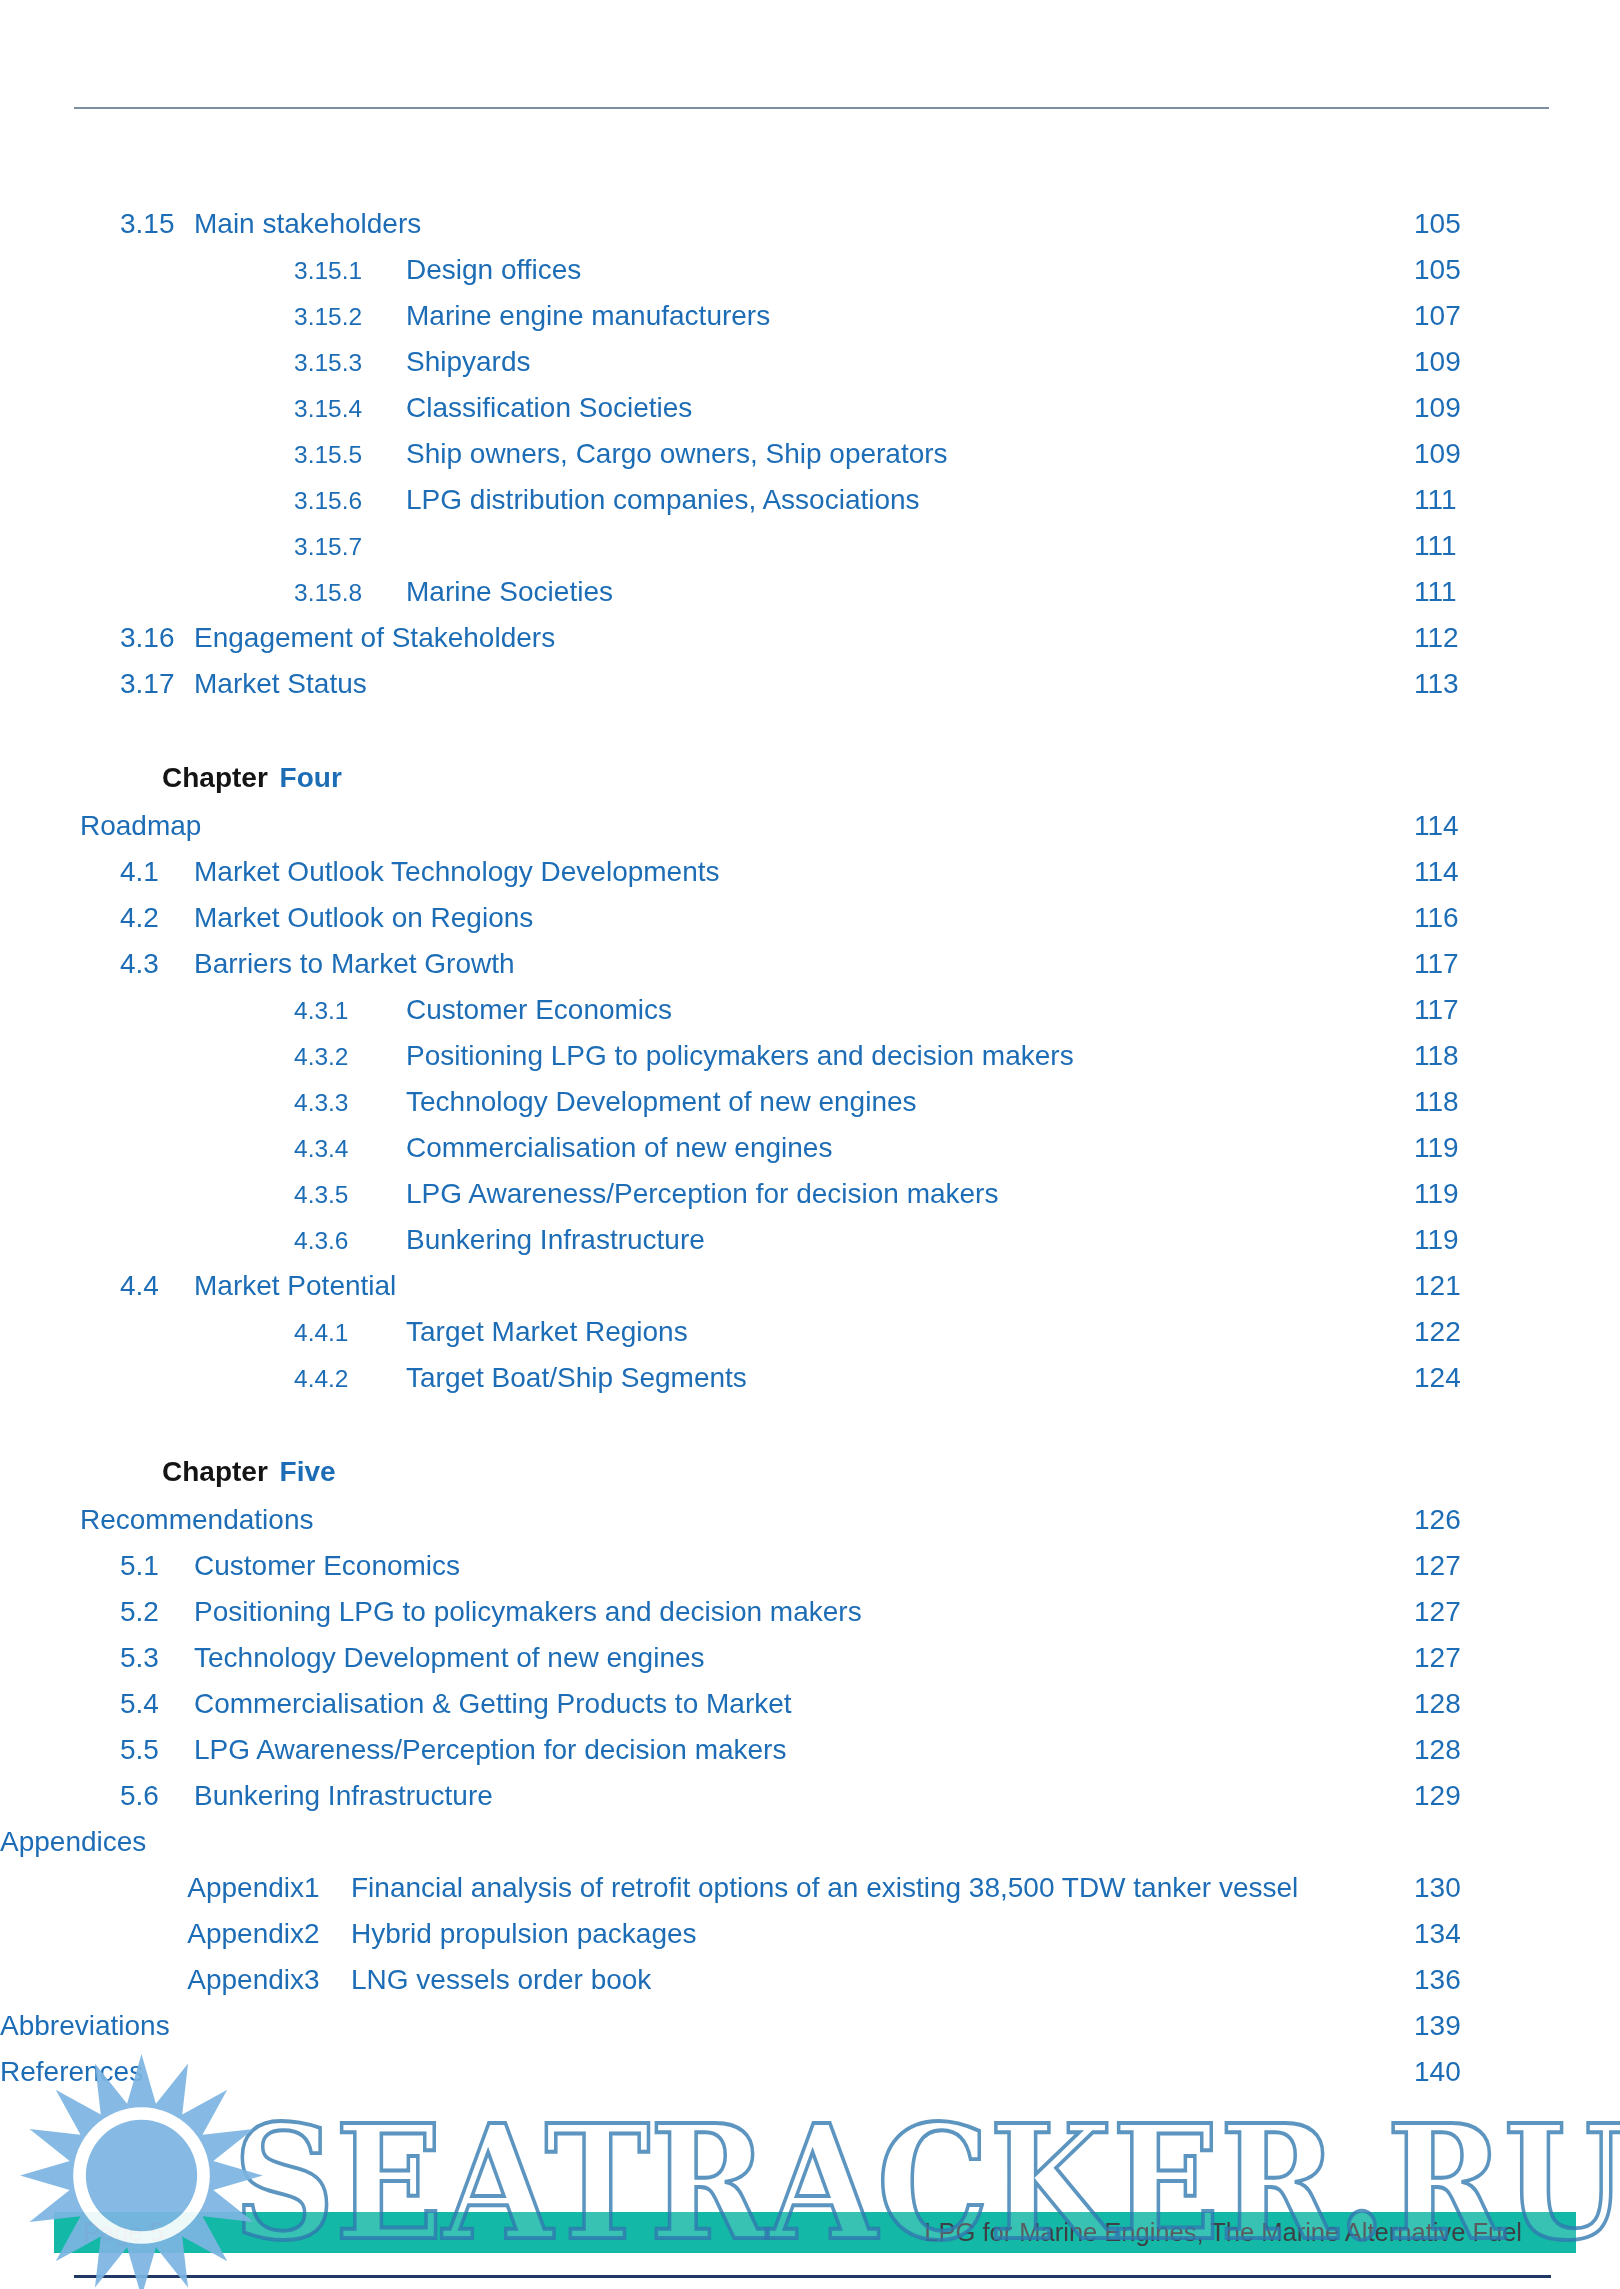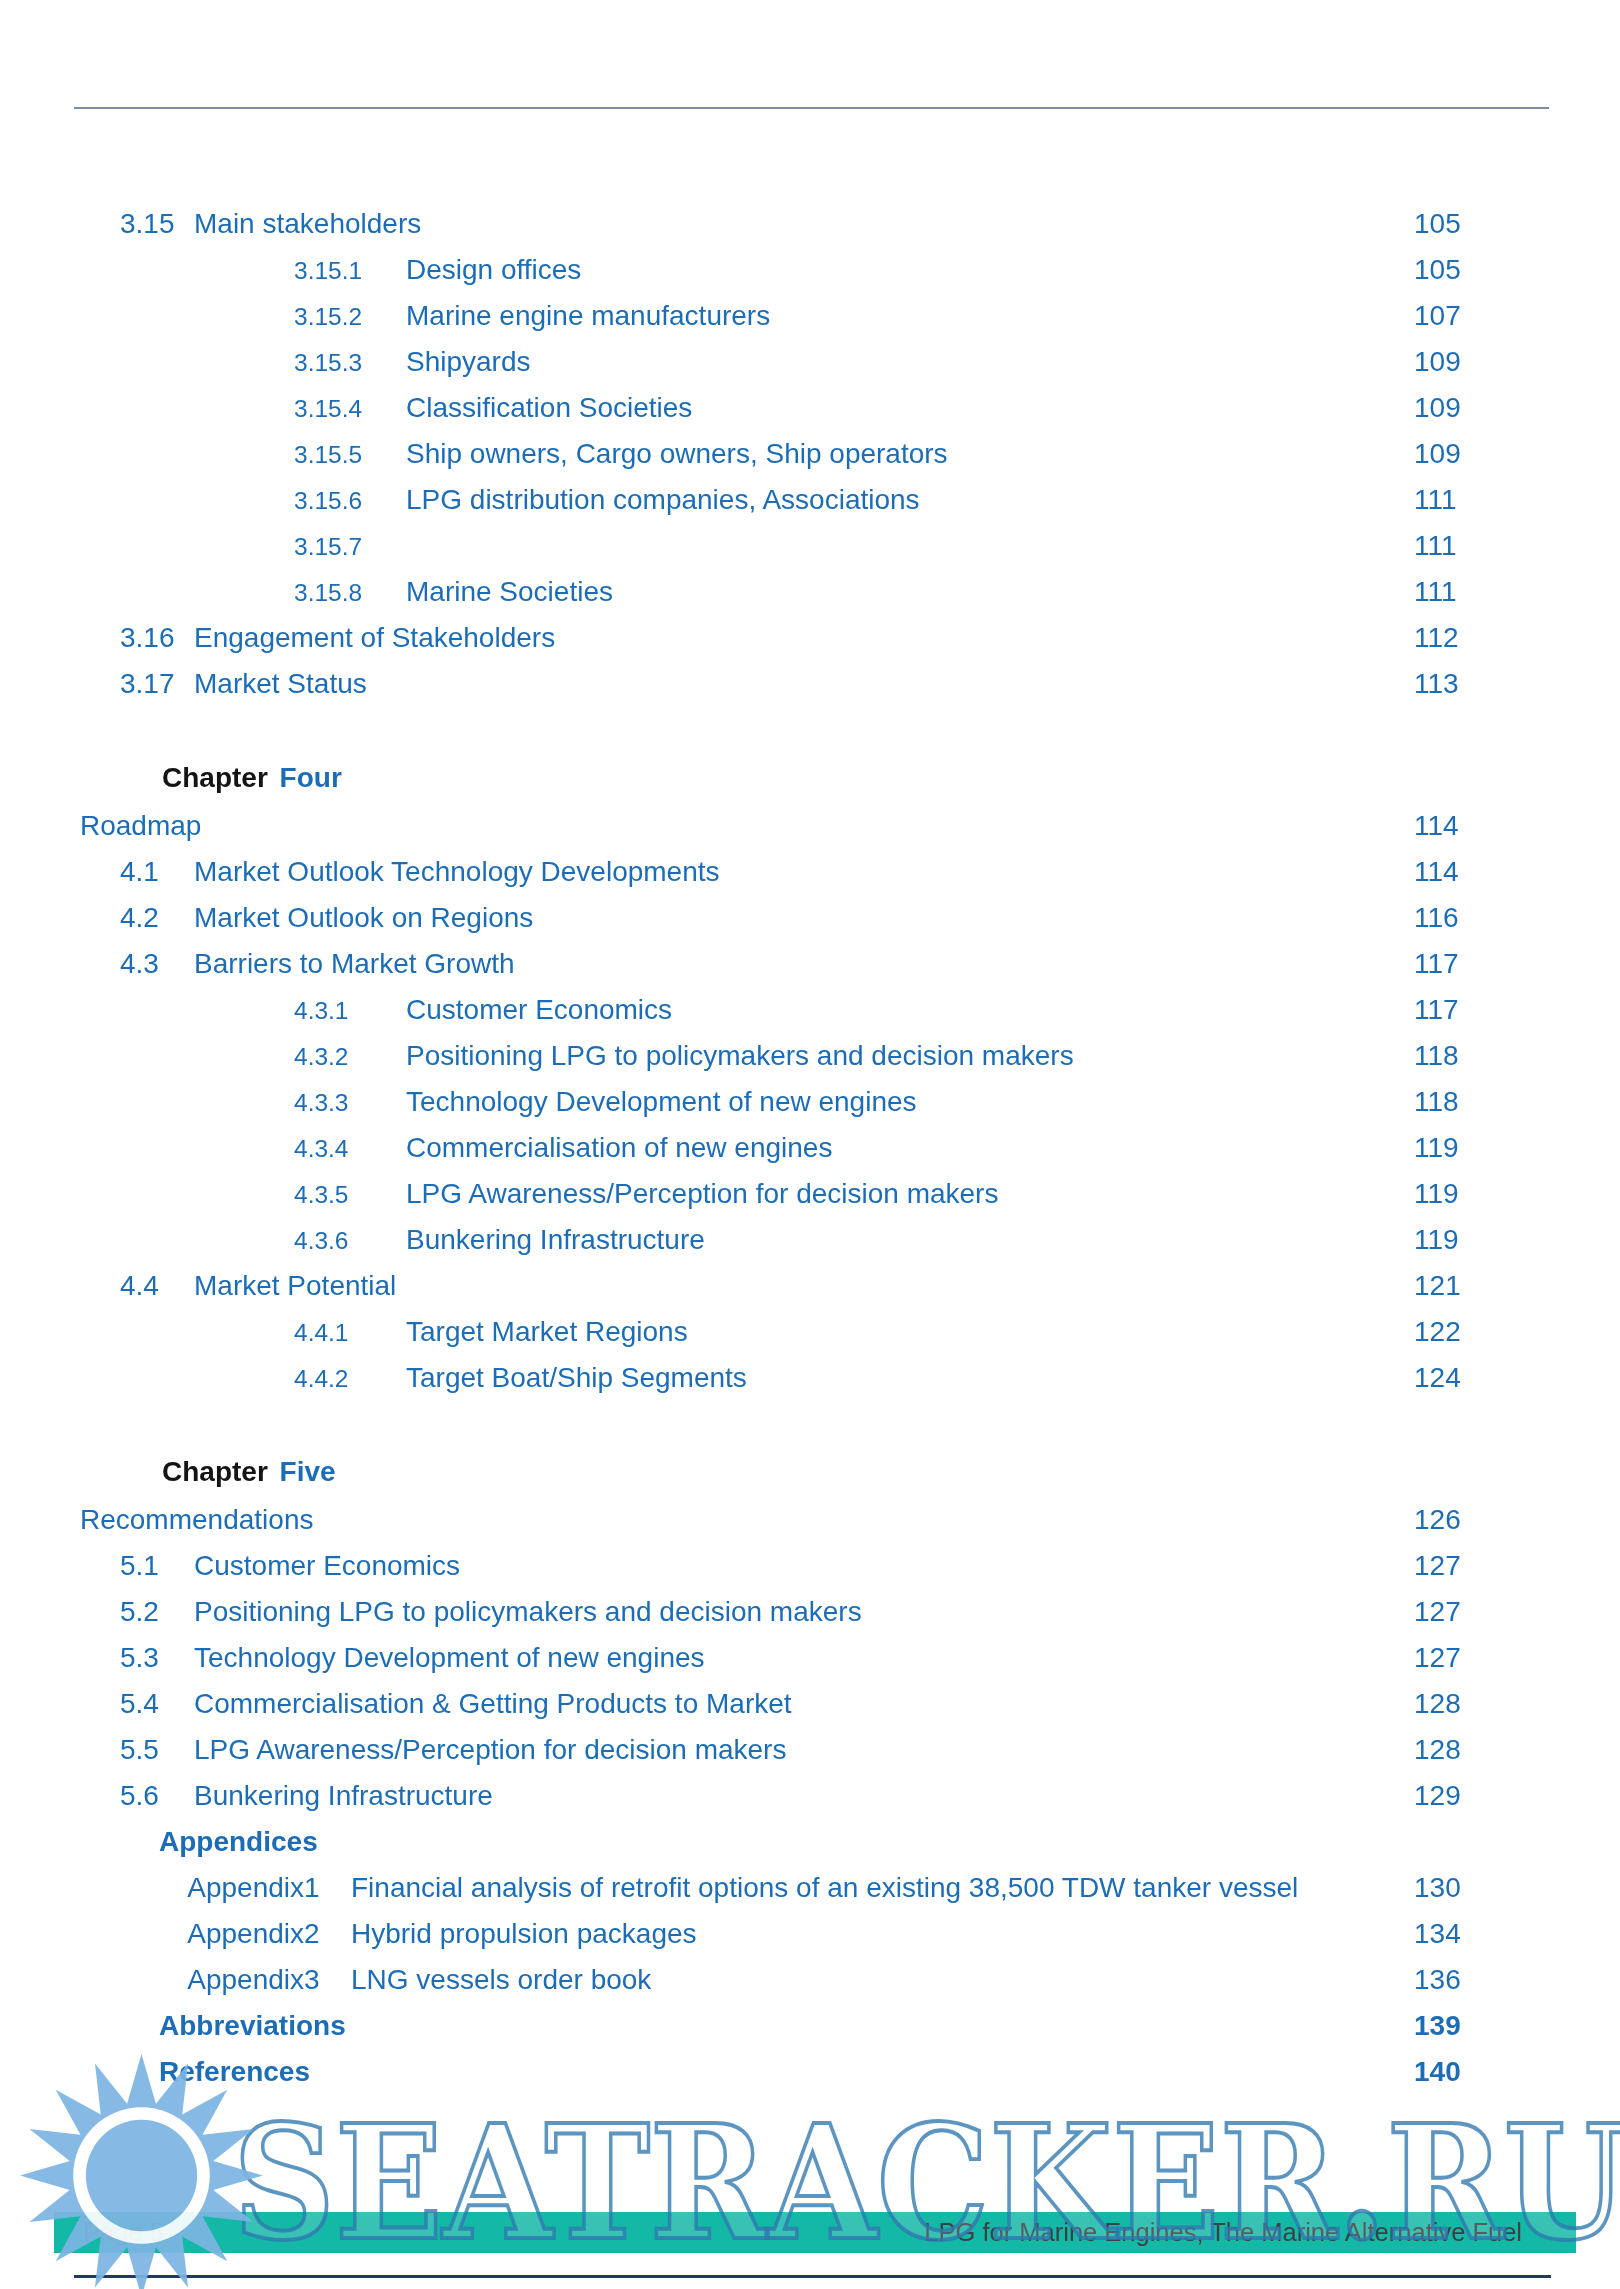--- a/index.html
+++ b/index.html
@@ -21,21 +21,21 @@
     font-size:28px; color:#1d6db6;
     white-space:nowrap;
   }
   .row .page-num { margin-left:auto; text-align:left; min-width:59px; }
   .row .num { flex:0 0 auto; }
   .entry.l1 { padding-left:120px; }
   .entry.l1 .num { width:74px; }
   .entry.l2 { padding-left:294px; }
   .entry.l2 .num { width:112px; font-size:24.5px; }
   .plain { padding-left:80px; }
-  .bold  { padding-left:159px; font-weight:bold; }
+  .bold  { font-weight:normal; }
   .appendix { padding-left:159px; }
   .appendix .num { width:145px;text-align:right; }
   .appendix .idx { width:47px; flex:0 0 auto; }
   .chapter {
     padding-left:162px; margin-top:45px; height:51px; line-height:51px;
     font-size:28px; font-weight:bold;
   }
   .chapter .ch-prefix { color:#141414; }
   .chapter .ch-name { color:#1d6db6; margin-left:11.8px; }
 

